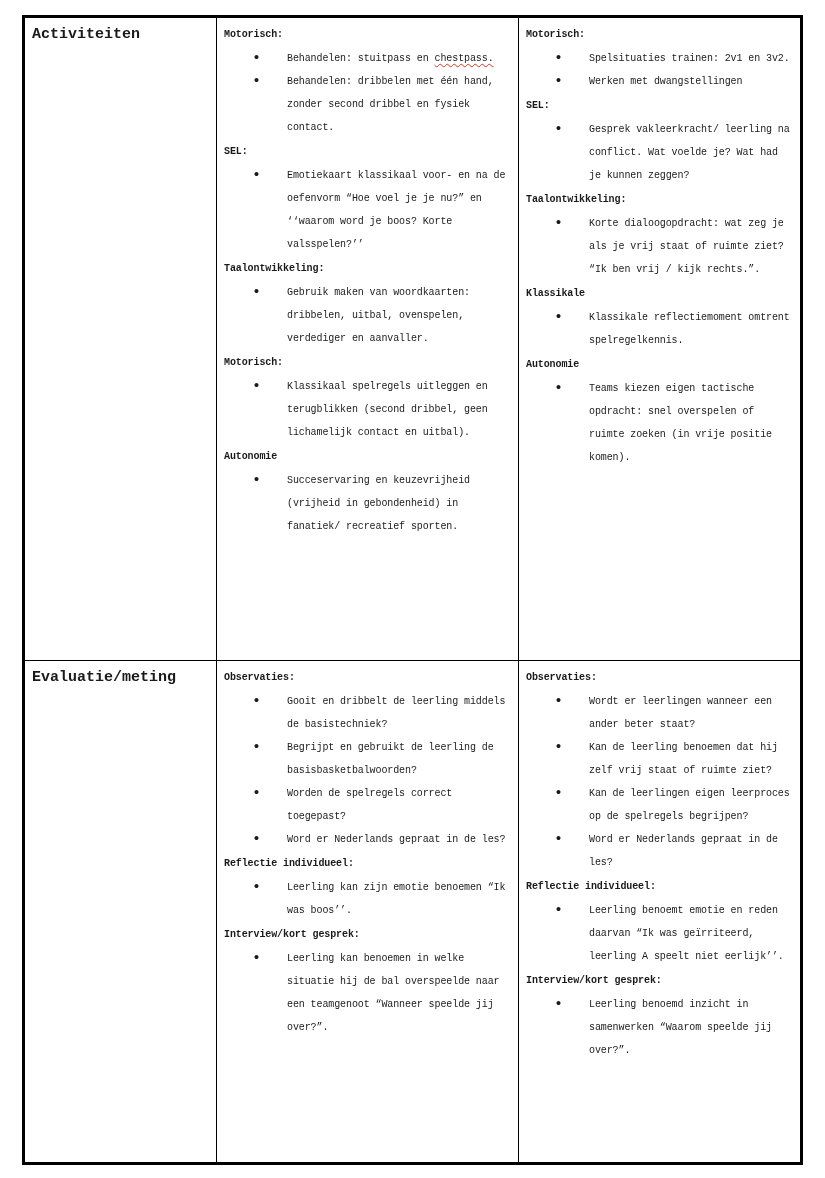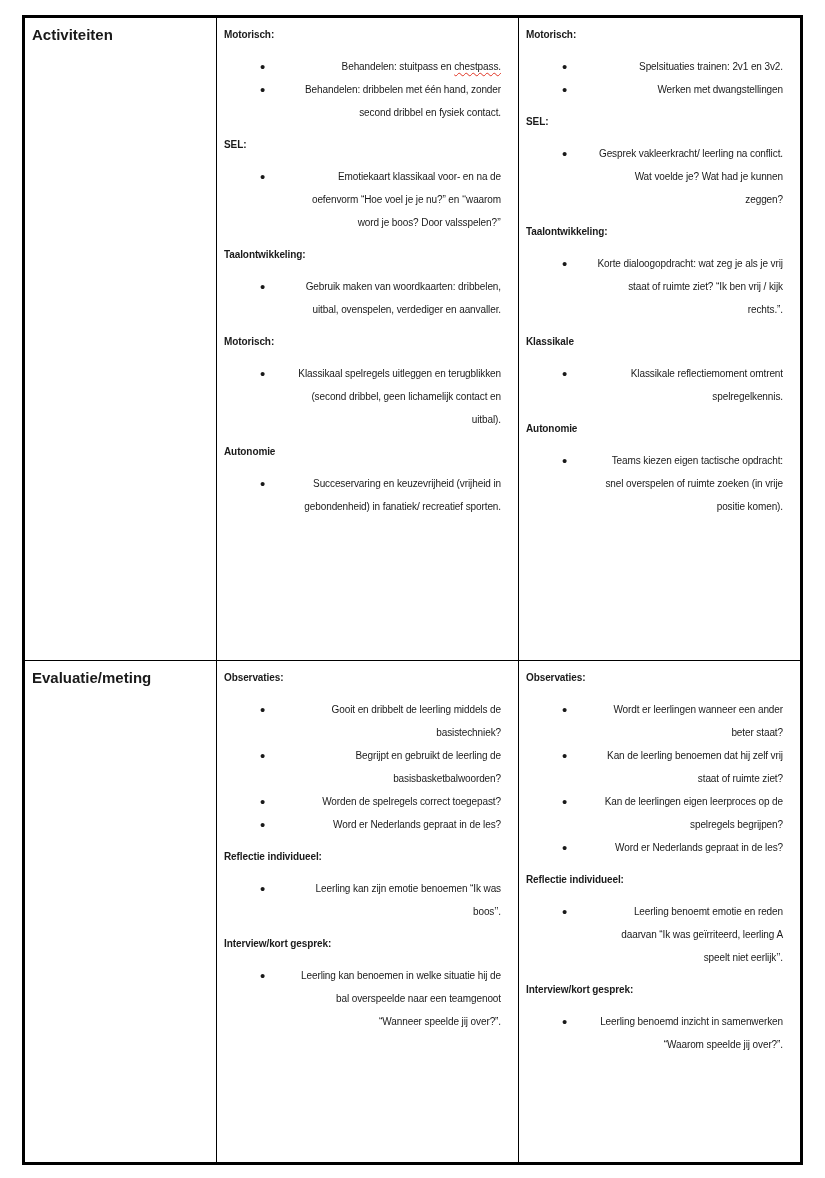--- a/index.html
+++ b/index.html
@@ -2,40 +2,40 @@
 <html style="--spell-color: #e03424;"><head>
 <meta charset="utf-8">
 <style>
   html,body{margin:0;padding:0;background:#ffffff;}
   body{
     width:825px;height:1178px;
     font-family:"Liberation Sans","DejaVu Sans",sans-serif;
     color:#1a1a1a;
     -webkit-font-smoothing:antialiased;
   }
-  .canvas{position:relative;width:825px;height:1178px;background:#fff;overflow:hidden;}
+  .canvas{position:relative;width:825px;height:1178px;background:#fff;overflow:hidden;font-family:Liberation Mono, monospace;}
   table.doc{
     position:absolute;left:22px;top:15px;width:778px;
     border-collapse:collapse;table-layout:fixed;
     border:3px solid #000;
   }
   table.doc td{
     border:1.5px solid #000;
     vertical-align:top;
     padding:5px 8px 4px 7px;
   }
   col.c0{width:193px;}
   col.c1{width:302px;}
   col.c2{width:283px;}
   tr.row-a td{height:633px;}
   tr.row-b td{height:492px;}
   .label-cell{font-weight:bold;font-size:15px;line-height:23px;}
   .content-cell{font-size:10px;line-height:23px;letter-spacing:-0.1px;}
   .sec-h{font-weight:bold;}
-  ul.bullets{list-style:none;margin:9px;padding:0;text-align:right;}
+  ul.bullets{list-style:none;margin:1px;padding:0;}
   ul.bullets li{position:relative;padding-left:62px;}
   ul.bullets li::before{
     content:"\2022";
     position:absolute;left:27px;top:0;
     font-size:15px;
   }
   .misspelled{
     text-decoration:underline;
     text-decoration-style:wavy;
     text-decoration-color:var(--spell-color,#e03424);
@@ -64,21 +64,21 @@
           <div class="section">
             <div class="sec-h">Motorisch:</div>
             <ul class="bullets">
               <li><span>Behandelen: stuitpass en </span><span class="misspelled">chestpass.</span></li>
               <li><span>Behandelen: dribbelen met één hand, zonder second dribbel en fysiek contact.</span></li>
             </ul>
           </div>
           <div class="section">
             <div class="sec-h">SEL:</div>
             <ul class="bullets">
-              <li><span>Emotiekaart klassikaal voor- en na de oefenvorm “Hoe voel je je nu?” en ‘‘waarom word je boos? Door valsspelen?’’</span></li>
+              <li><span>Emotiekaart klassikaal voor- en na de oefenvorm “Hoe voel je je nu?” en ‘‘waarom word je boos? Korte valsspelen?’’</span></li>
             </ul>
           </div>
           <div class="section">
             <div class="sec-h">Taalontwikkeling:</div>
             <ul class="bullets">
               <li><span>Gebruik maken van woordkaarten: dribbelen, uitbal, ovenspelen, verdediger en aanvaller.</span></li>
             </ul>
           </div>
           <div class="section">
             <div class="sec-h">Motorisch:</div>

